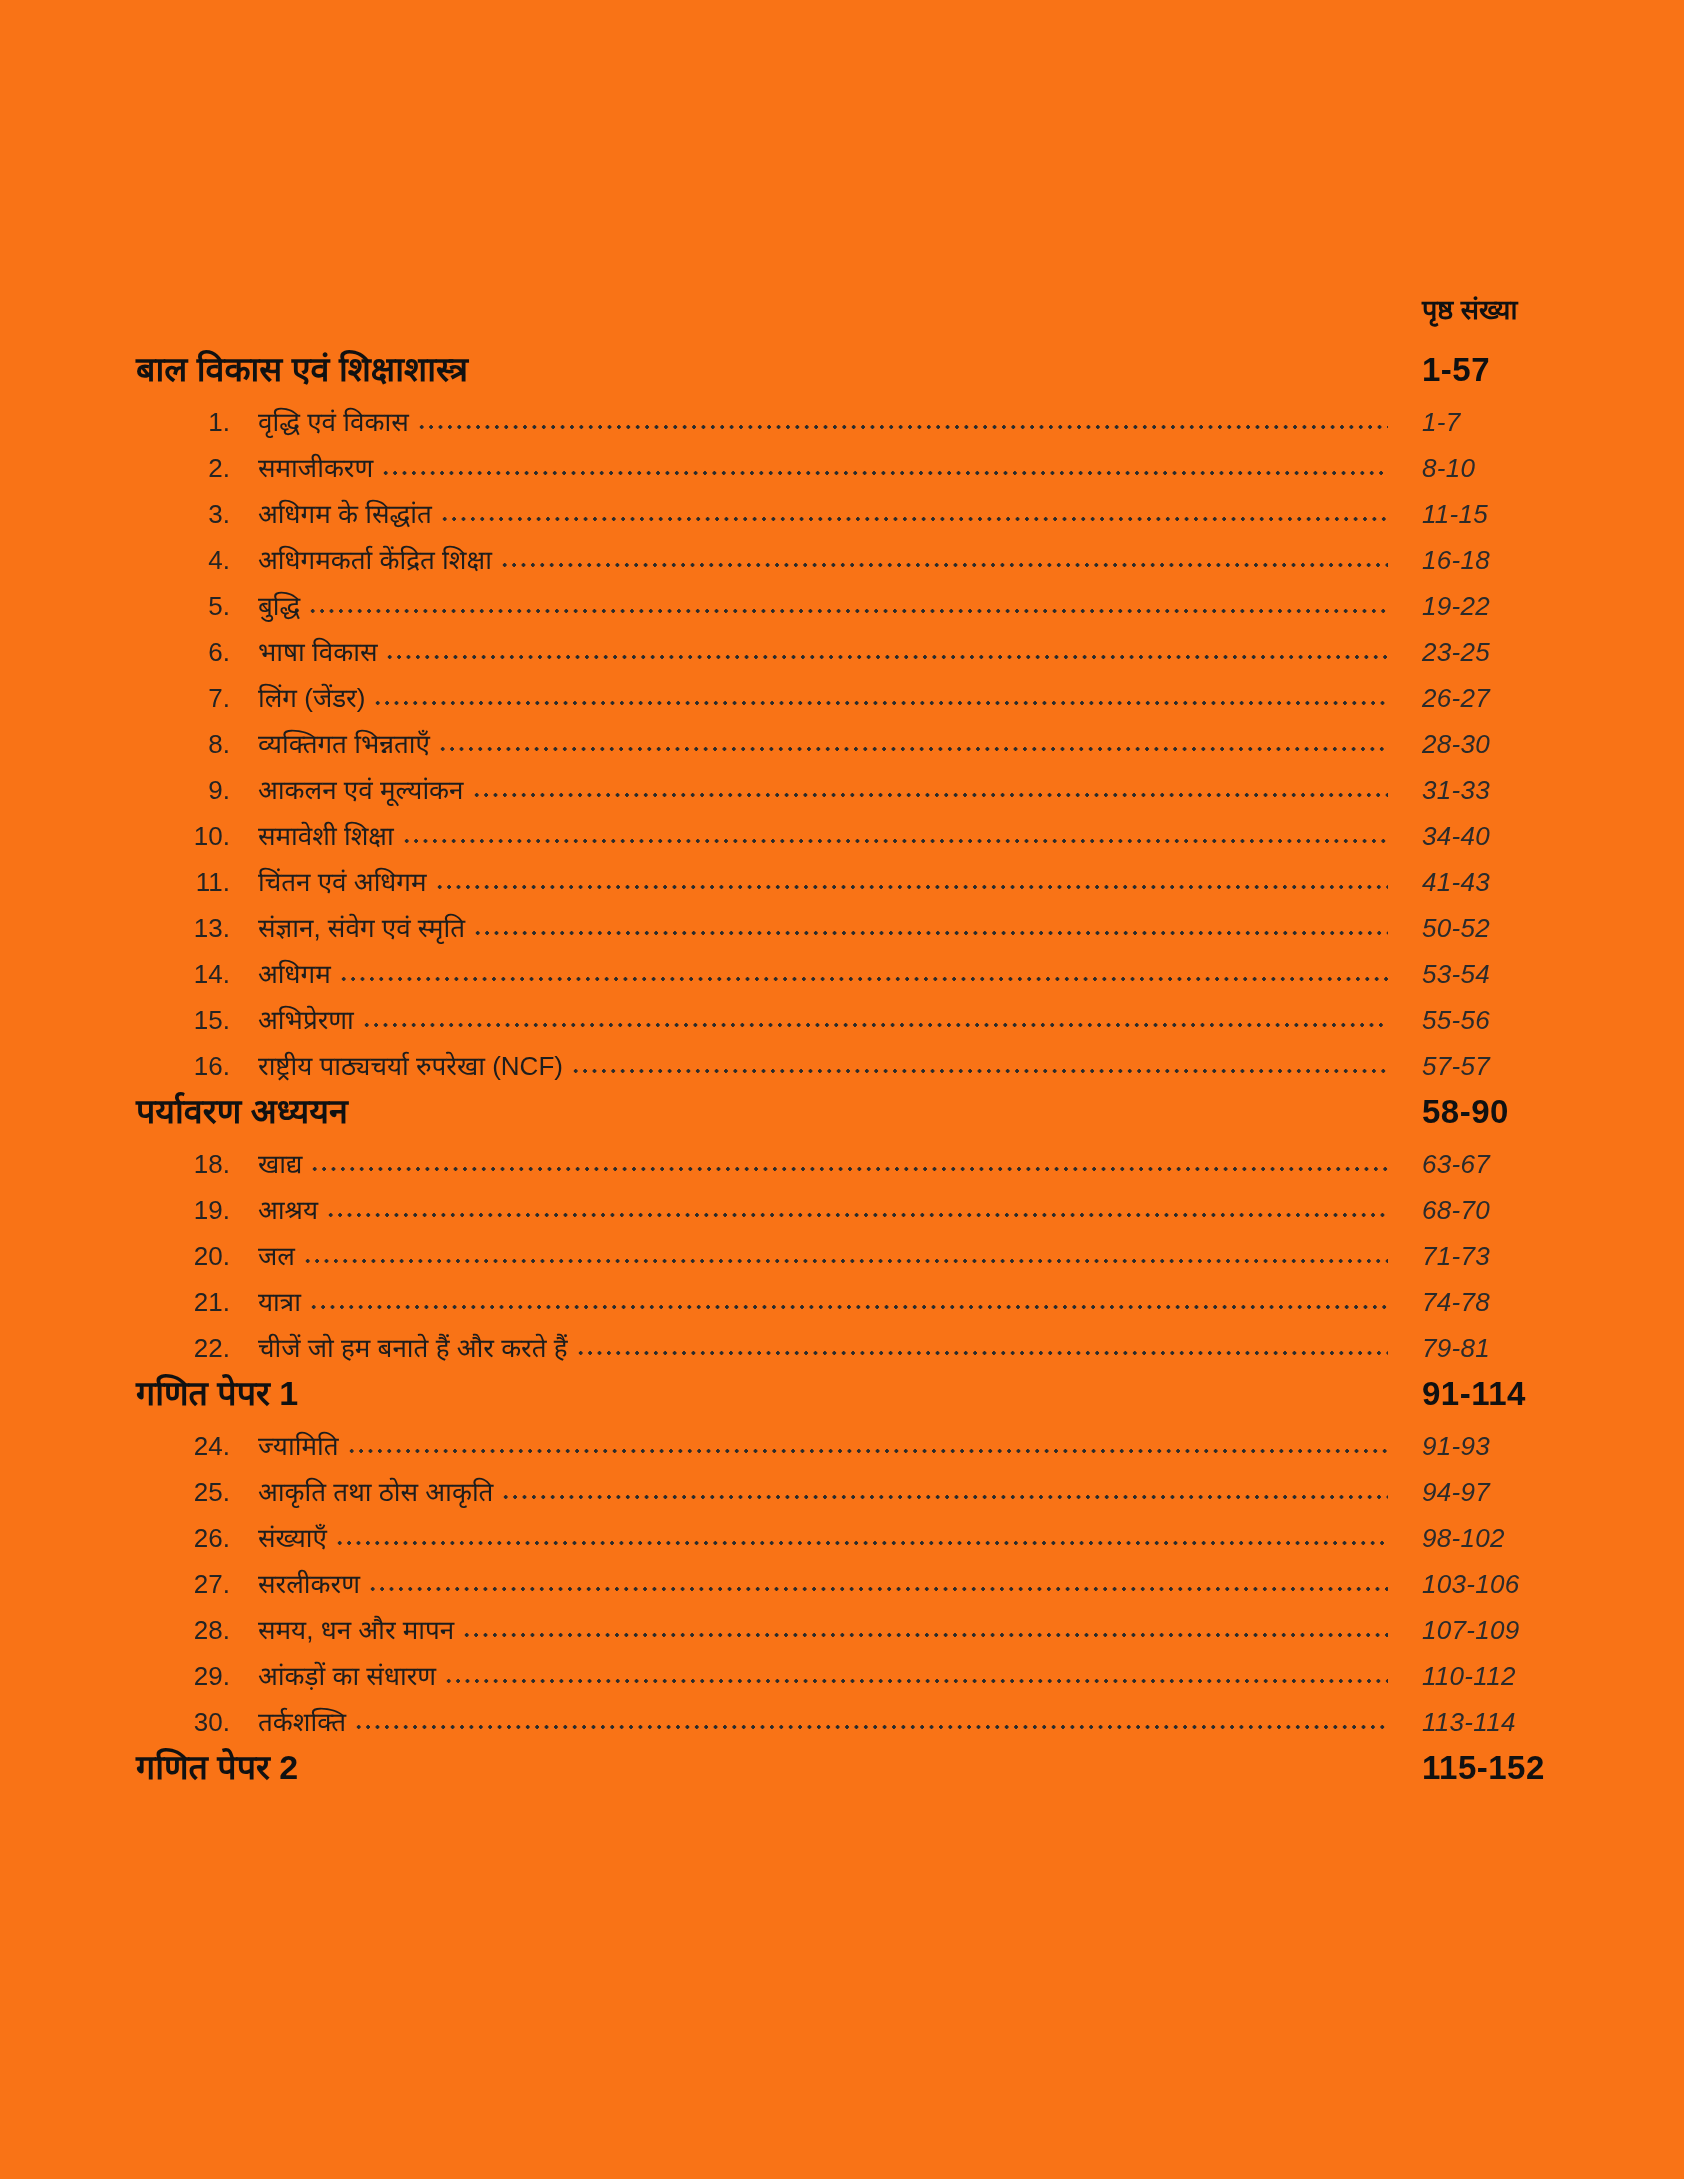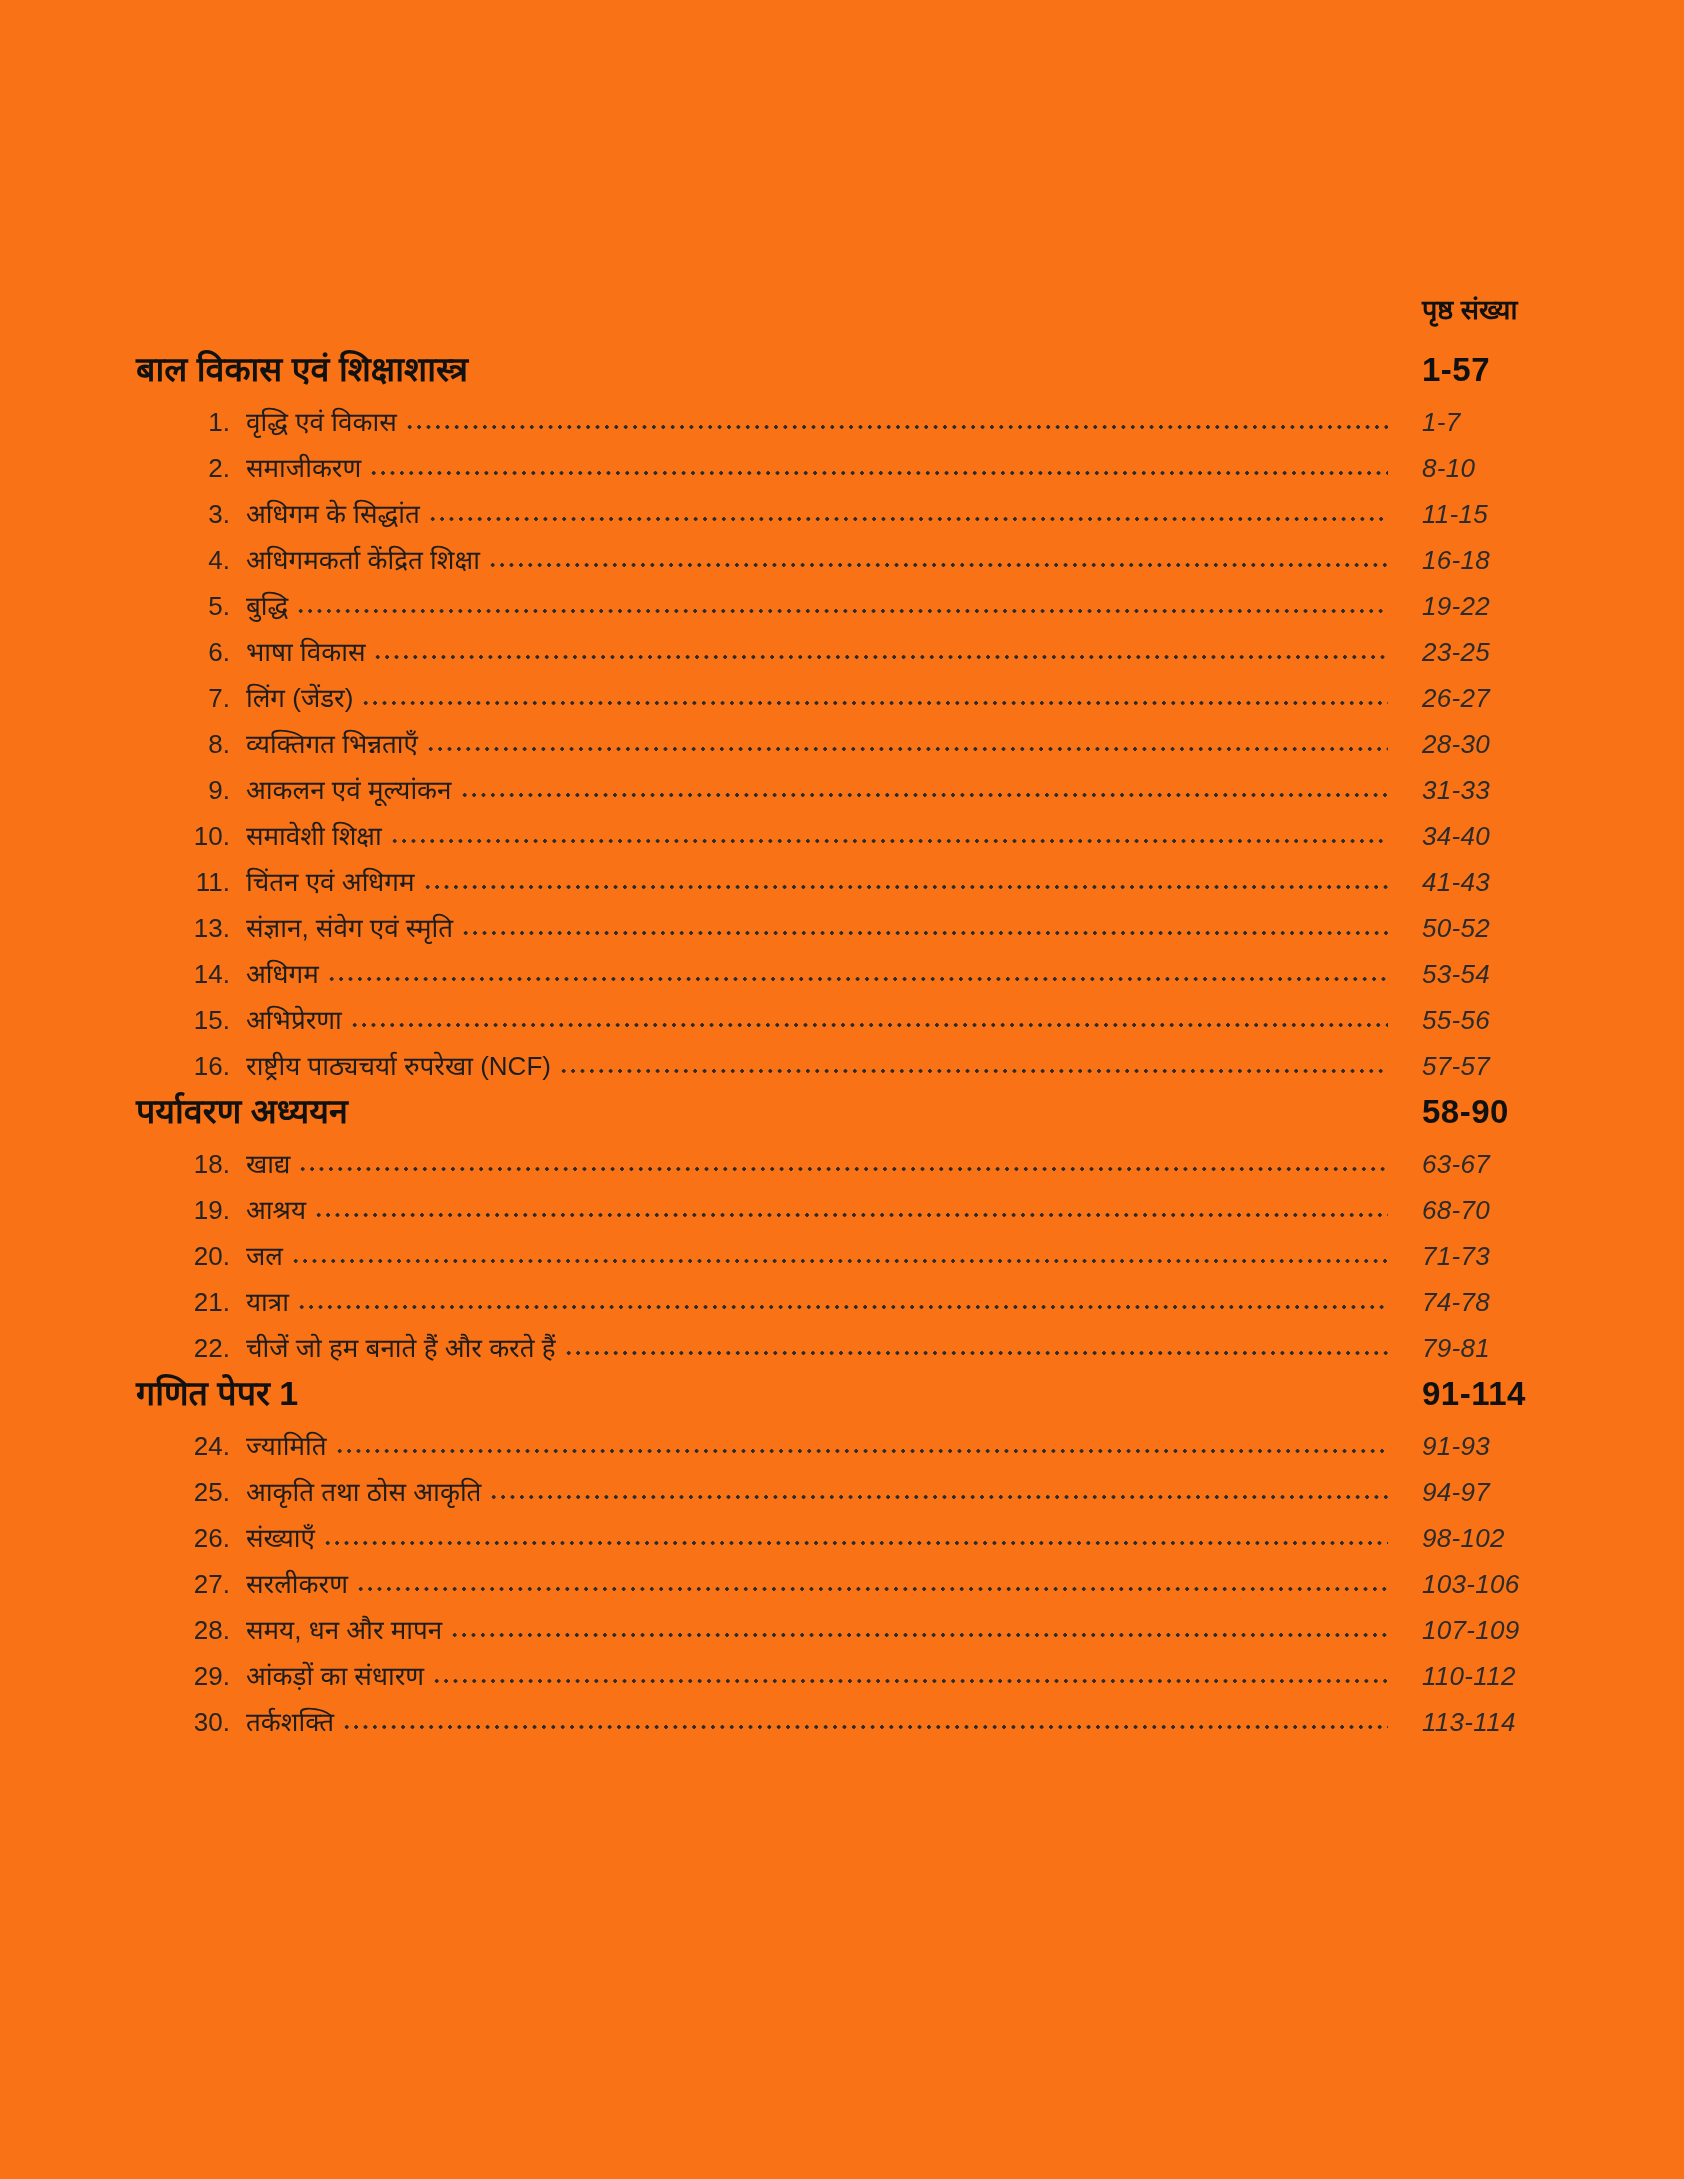--- a/index.html
+++ b/index.html
@@ -31,21 +31,21 @@
     font-weight:bold;font-size:34px;color:#111;
     white-space:nowrap;
   }
   .section-pages{
     flex:0 0 129px;
     font-weight:bold;font-size:33px;color:#111;
     letter-spacing:0.5px;
   }
   .item-row{display:flex;height:46px;line-height:46px;font-size:26px;}
   .item-num{flex:0 0 94px;text-align:right;color:#242424;}
-  .item-title{margin-left:16px;white-space:nowrap;color:#1d1d1d;}
+  .item-title{margin-left:28px;white-space:nowrap;color:#1d1d1d;}
   .leader{
     flex:1;
     align-self:flex-end;
     height:6px;
     margin:0 34px 15px 8px;
     background-image:radial-gradient(circle, #2c2c2c 1.6px, transparent 2px);
     background-size:9.4px 6px;
     background-repeat:repeat-x;
     background-position:0 50%;
   }
@@ -228,16 +228,20 @@
           <span class="item-title">आंकड़ों का संधारण</span>
           <span class="leader"></span>
           <span class="item-pages">110-112</span>
         </div>
         <div class="item-row">
           <span class="item-num">30.</span>
           <span class="item-title">तर्कशक्ति</span>
           <span class="leader"></span>
           <span class="item-pages">113-114</span>
         </div>
+        <div class="section-row">
+          <span class="section-title">गणित पेपर 2</span>
+          <span class="section-pages">115-152</span>
+        </div>
       </div>
   </div>
 </div>
 
 
 </body></html>

